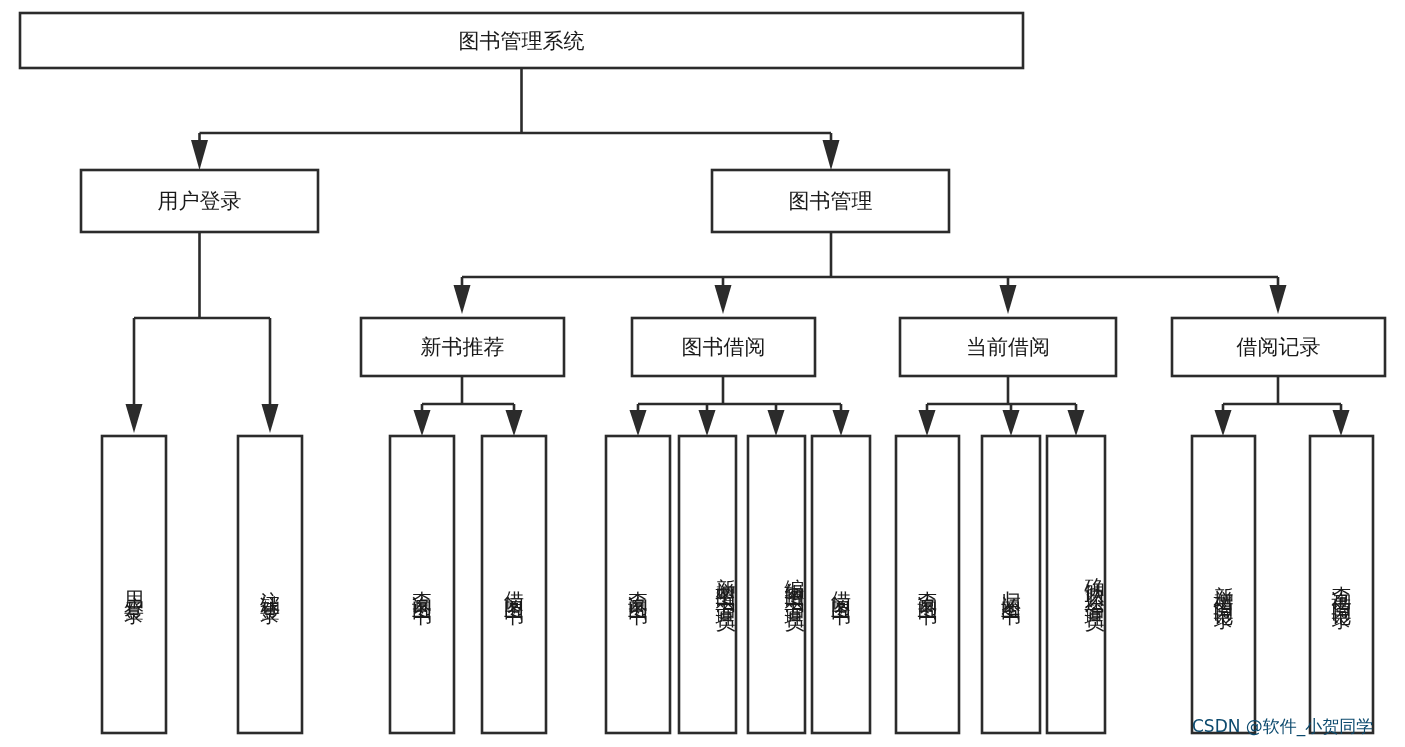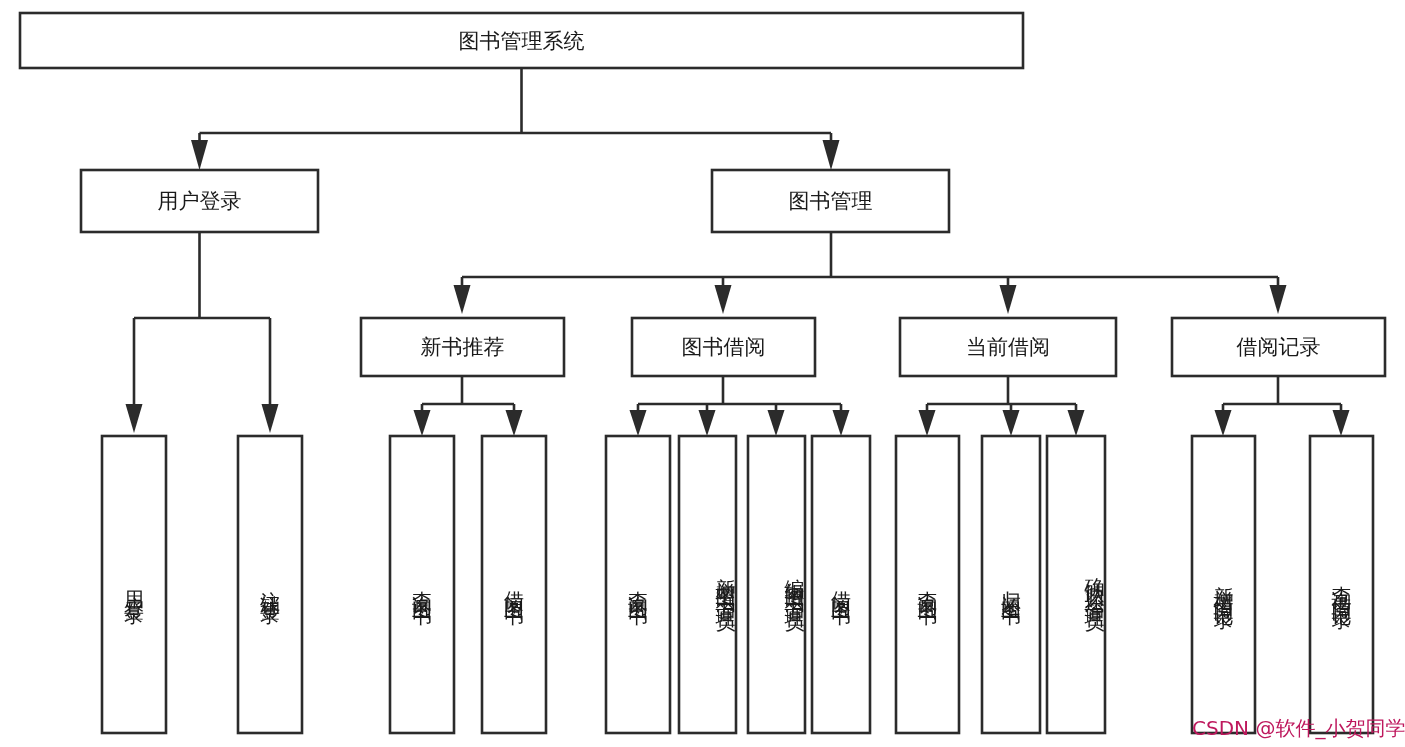--- a/index.html
+++ b/index.html
@@ -56,22 +56,22 @@
     letter-spacing: 5px;
     color: #1a1a1a;
     text-align: center;
     white-space: nowrap;
     pointer-events: none;
     user-select: none;
   }
   .watermark {
     position: absolute;
     font-family: "DejaVu Sans", "Liberation Sans", sans-serif;
-    font-size: 20px;
-    color: #be185d;
+    font-size: 17px;
+    color: #0c4a6e;
     white-space: nowrap;
     user-select: none;
   }
 </style>
 </head>
 <body>
 
 <div id="diagram-root">
 
   <svg class="flow" viewBox="0 0 1405 747" xmlns="http://www.w3.org/2000/svg">

